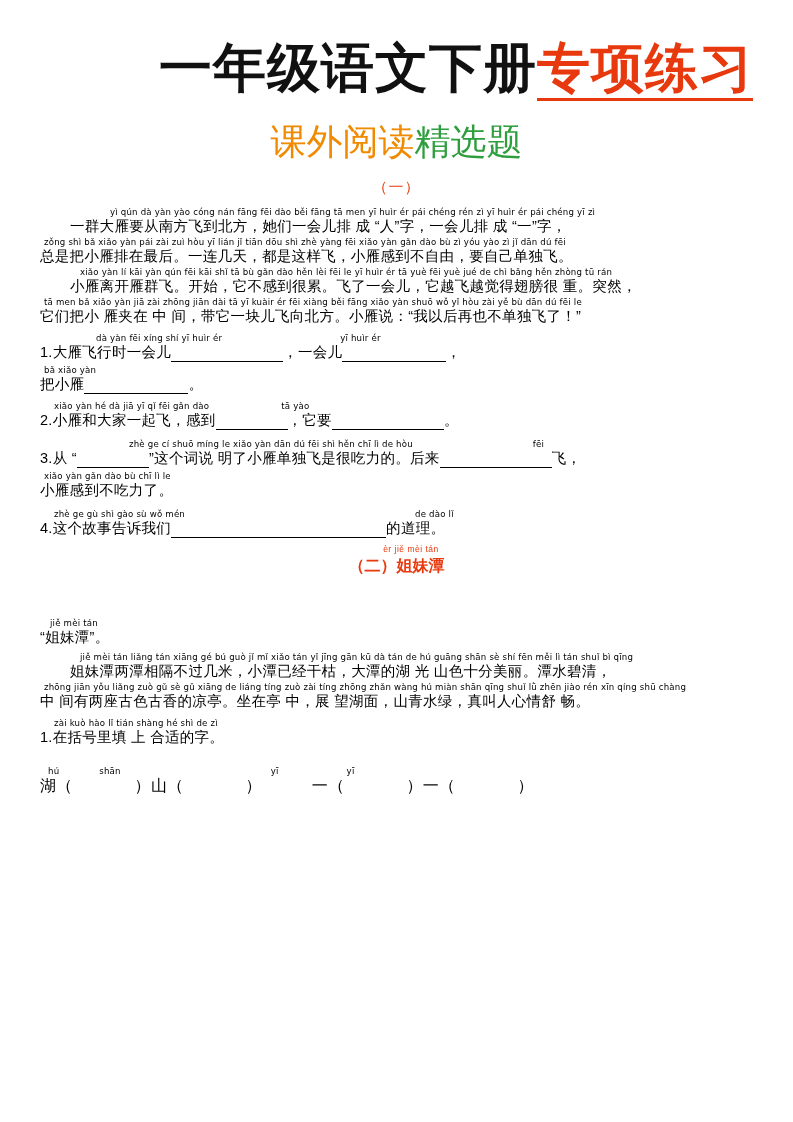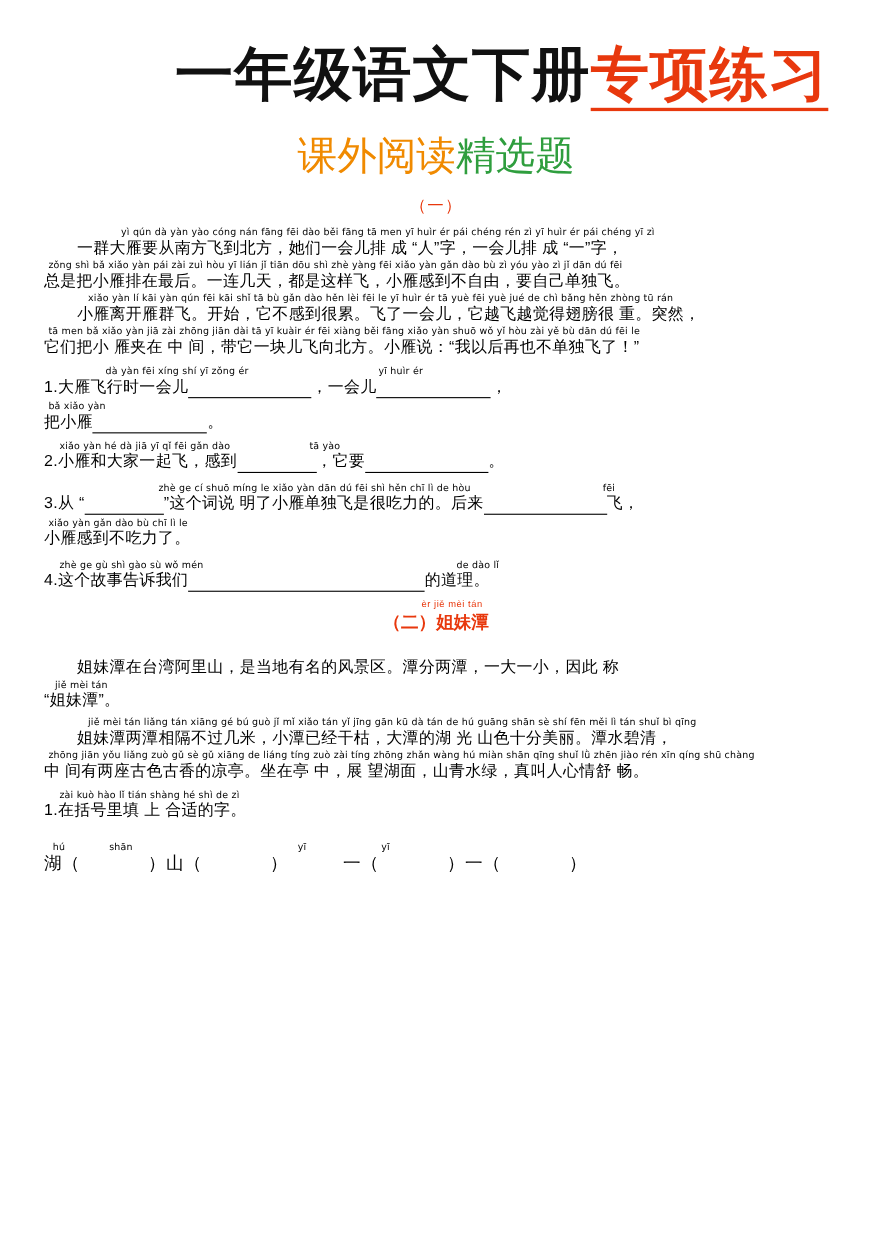--- a/index.html
+++ b/index.html
@@ -155,55 +155,54 @@
       <div class="pyrow" style="left:40px;">xiǎo yàn  lí  kāi yàn qún fēi     kāi shǐ      tā  bù gǎn dào hěn lèi      fēi  le  yī  huìr ér       tā yuè fēi yuè jué de chì bǎng hěn zhòng     tū  rán</div>
       <div class="hzrow indent">小雁离开雁群飞。开始，它不感到很累。飞了一会儿，它越飞越觉得翅膀很 重。突然，</div>
     </div>
     <div class="line">
       <div class="pyrow" style="left:4px;">tā men bǎ xiǎo yàn jiā  zài zhōng jiān      dài  tā  yī kuàir ér  fēi xiàng běi fāng    xiǎo yàn shuō        wǒ  yǐ hòu zài  yě  bù dān dú fēi   le</div>
       <div class="hzrow">它们把小 雁夹在 中 间，带它一块儿飞向北方。小雁说：“我以后再也不单独飞了！”</div>
     </div>
   </div>
 
   <div class="line q-line" style="height:32px; margin-top:6px;">
-    <div class="pyrow" style="left:56px;"><span>dà  yàn  fēi xíng shí  yī  zǒng ér</span><span class="sp" style="width:118px;"></span><span>yī  huìr ér</span></div>
+    <div class="pyrow" style="left:56px;"><span>dà  yàn  fēi xíng shí  yī  huìr ér</span><span class="sp" style="width:118px;"></span><span>yī  huìr ér</span></div>
     <div class="hzrow"><span>1.</span><span>大雁飞行时一会儿</span><span class="blank b110"></span><span>，一会儿</span><span class="blank b100"></span><span>，</span></div>
   </div>
   <div class="line" style="height:32px;">
     <div class="pyrow" style="left:4px;">bǎ xiǎo yàn</div>
     <div class="hzrow"><span>把小雁</span><span class="blank b100"></span><span>。</span></div>
   </div>
 
   <div class="line" style="height:34px; margin-top:4px;">
     <div class="pyrow" style="left:14px;"><span>xiǎo yàn  hé  dà  jiā   yī   qǐ  fēi        gǎn dào</span><span class="sp" style="width:72px;"></span><span>tā yào</span></div>
     <div class="hzrow"><span>2.</span><span>小雁和大家一起飞，感到</span><span class="blank b70"></span><span>，它要</span><span class="blank b110"></span><span>。</span></div>
   </div>
 
   <div class="line" style="height:32px; margin-top:4px;">
-    <div class="pyrow" style="left:104px;"><span>zhè  ge   cí  shuō míng le xiǎo yàn dān dú  fēi  shì hěn chī   lì   de   hòu</span><span class="sp" style="width:120px;"></span><span>fēi</span></div>
+    <div class="pyrow" style="left:89px;"><span>zhè  ge   cí  shuō míng le xiǎo yàn dān dú  fēi  shì hěn chī   lì   de   hòu</span><span class="sp" style="width:120px;"></span><span>fēi</span></div>
     <div class="hzrow"><span>3.</span><span>从 “</span><span class="blank b70"></span><span>”这个词说 明了小雁单独飞是很吃力的。后来</span><span class="blank b110"></span><span>飞，</span></div>
   </div>
   <div class="line" style="height:32px;">
     <div class="pyrow" style="left:4px;">xiǎo yàn gǎn dào bù  chī   lì   le</div>
     <div class="hzrow">小雁感到不吃力了。</div>
   </div>
 
   <div class="line" style="height:34px; margin-top:6px;">
     <div class="pyrow" style="left:14px;"><span>zhè  ge  gù   shì gào  sù  wǒ mén</span><span class="sp" style="width:230px;"></span><span>de dào  lǐ</span></div>
     <div class="hzrow"><span>4.</span><span>这个故事告诉我们</span><span class="blank b210"></span><span>的道理。</span></div>
   </div>
 
   <div class="section-num2" style="margin-top:14px;">
     <span class="py">èr        jiě mèi tán</span>
     <span>（二）姐妹潭</span>
   </div>
 
   <div class="para" style="margin-top:10px;">
     <div class="line">
-      <div class="hzrow indent">姐妹潭在台湾阿里山，是当地有名的风景区。潭分两潭，一大一小，因此 称</div>
     </div>
     <div class="line">
       <div class="pyrow" style="left:10px;">jiě mèi tán</div>
       <div class="hzrow">“姐妹潭”。</div>
     </div>
     <div class="line" style="margin-top:4px;">
       <div class="pyrow" style="left:40px;">jiě mèi tán liǎng tán xiāng gé  bú guò  jǐ   mǐ      xiǎo tán  yǐ  jīng gān  kū       dà tán  de  hú guāng shān  sè  shí  fēn měi  lì      tán shuǐ  bì  qīng</div>
       <div class="hzrow indent">姐妹潭两潭相隔不过几米，小潭已经干枯，大潭的湖 光 山色十分美丽。潭水碧清，</div>
     </div>
     <div class="line">

